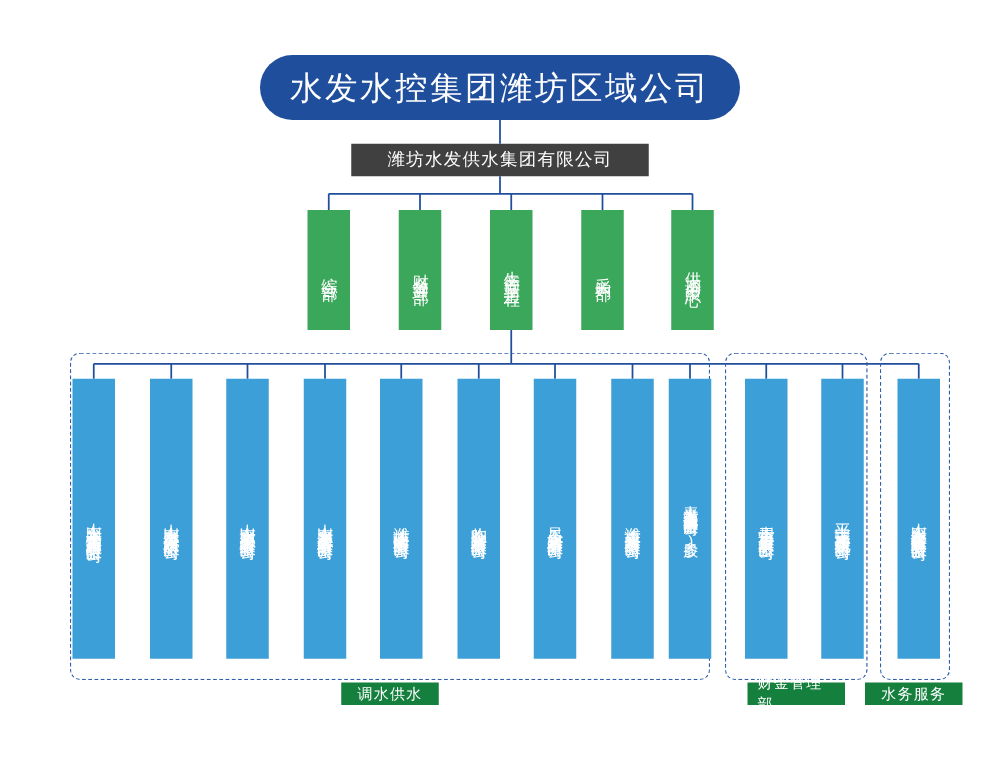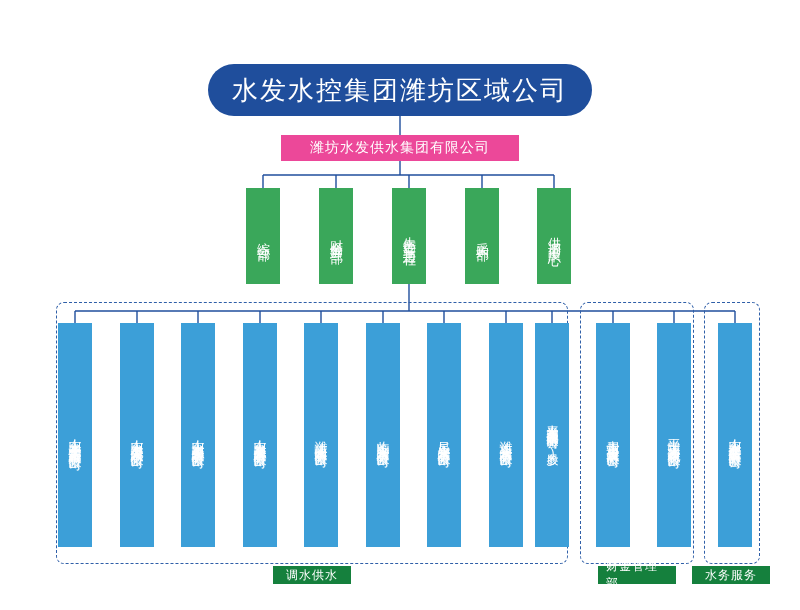--- a/index.html
+++ b/index.html
@@ -3,39 +3,39 @@
 <meta charset="utf-8">
 <style>
   html,body{margin:0;padding:0;}
   body{
     width:800px;height:610px;
     background:#ffffff;
     font-family:"Liberation Sans","DejaVu Sans",sans-serif;
     position:relative;
     overflow:hidden;
   }
-  #stage{position:absolute;left:0;top:0;width:800px;height:516px;margin-top:20px;}
+  #stage{position:absolute;left:0;top:0;width:800px;height:516px;}
   svg.lines{position:absolute;left:0;top:0;width:800px;height:610px;pointer-events:none;}
 
   
   .root-box{
     position:absolute;
     left:208px;top:44px;width:384px;height:52px;
     background:#1f4e9c;
     border-radius:26px;
     color:#ffffff;
     display:flex;align-items:center;justify-content:center;
     font-size:26px;letter-spacing:2px;font-weight:normal;
   }
 
   
   .sub-box{
     position:absolute;
     left:281px;top:115px;width:238px;height:26px;
-    background:#ec4899;
+    background:#404040;
     color:#ffffff;
     display:flex;align-items:center;justify-content:center;
     font-size:14px;letter-spacing:1px;
   }
 
   
   .dept{
     position:absolute;
     background:#3aa75a;
     color:#ffffff;

